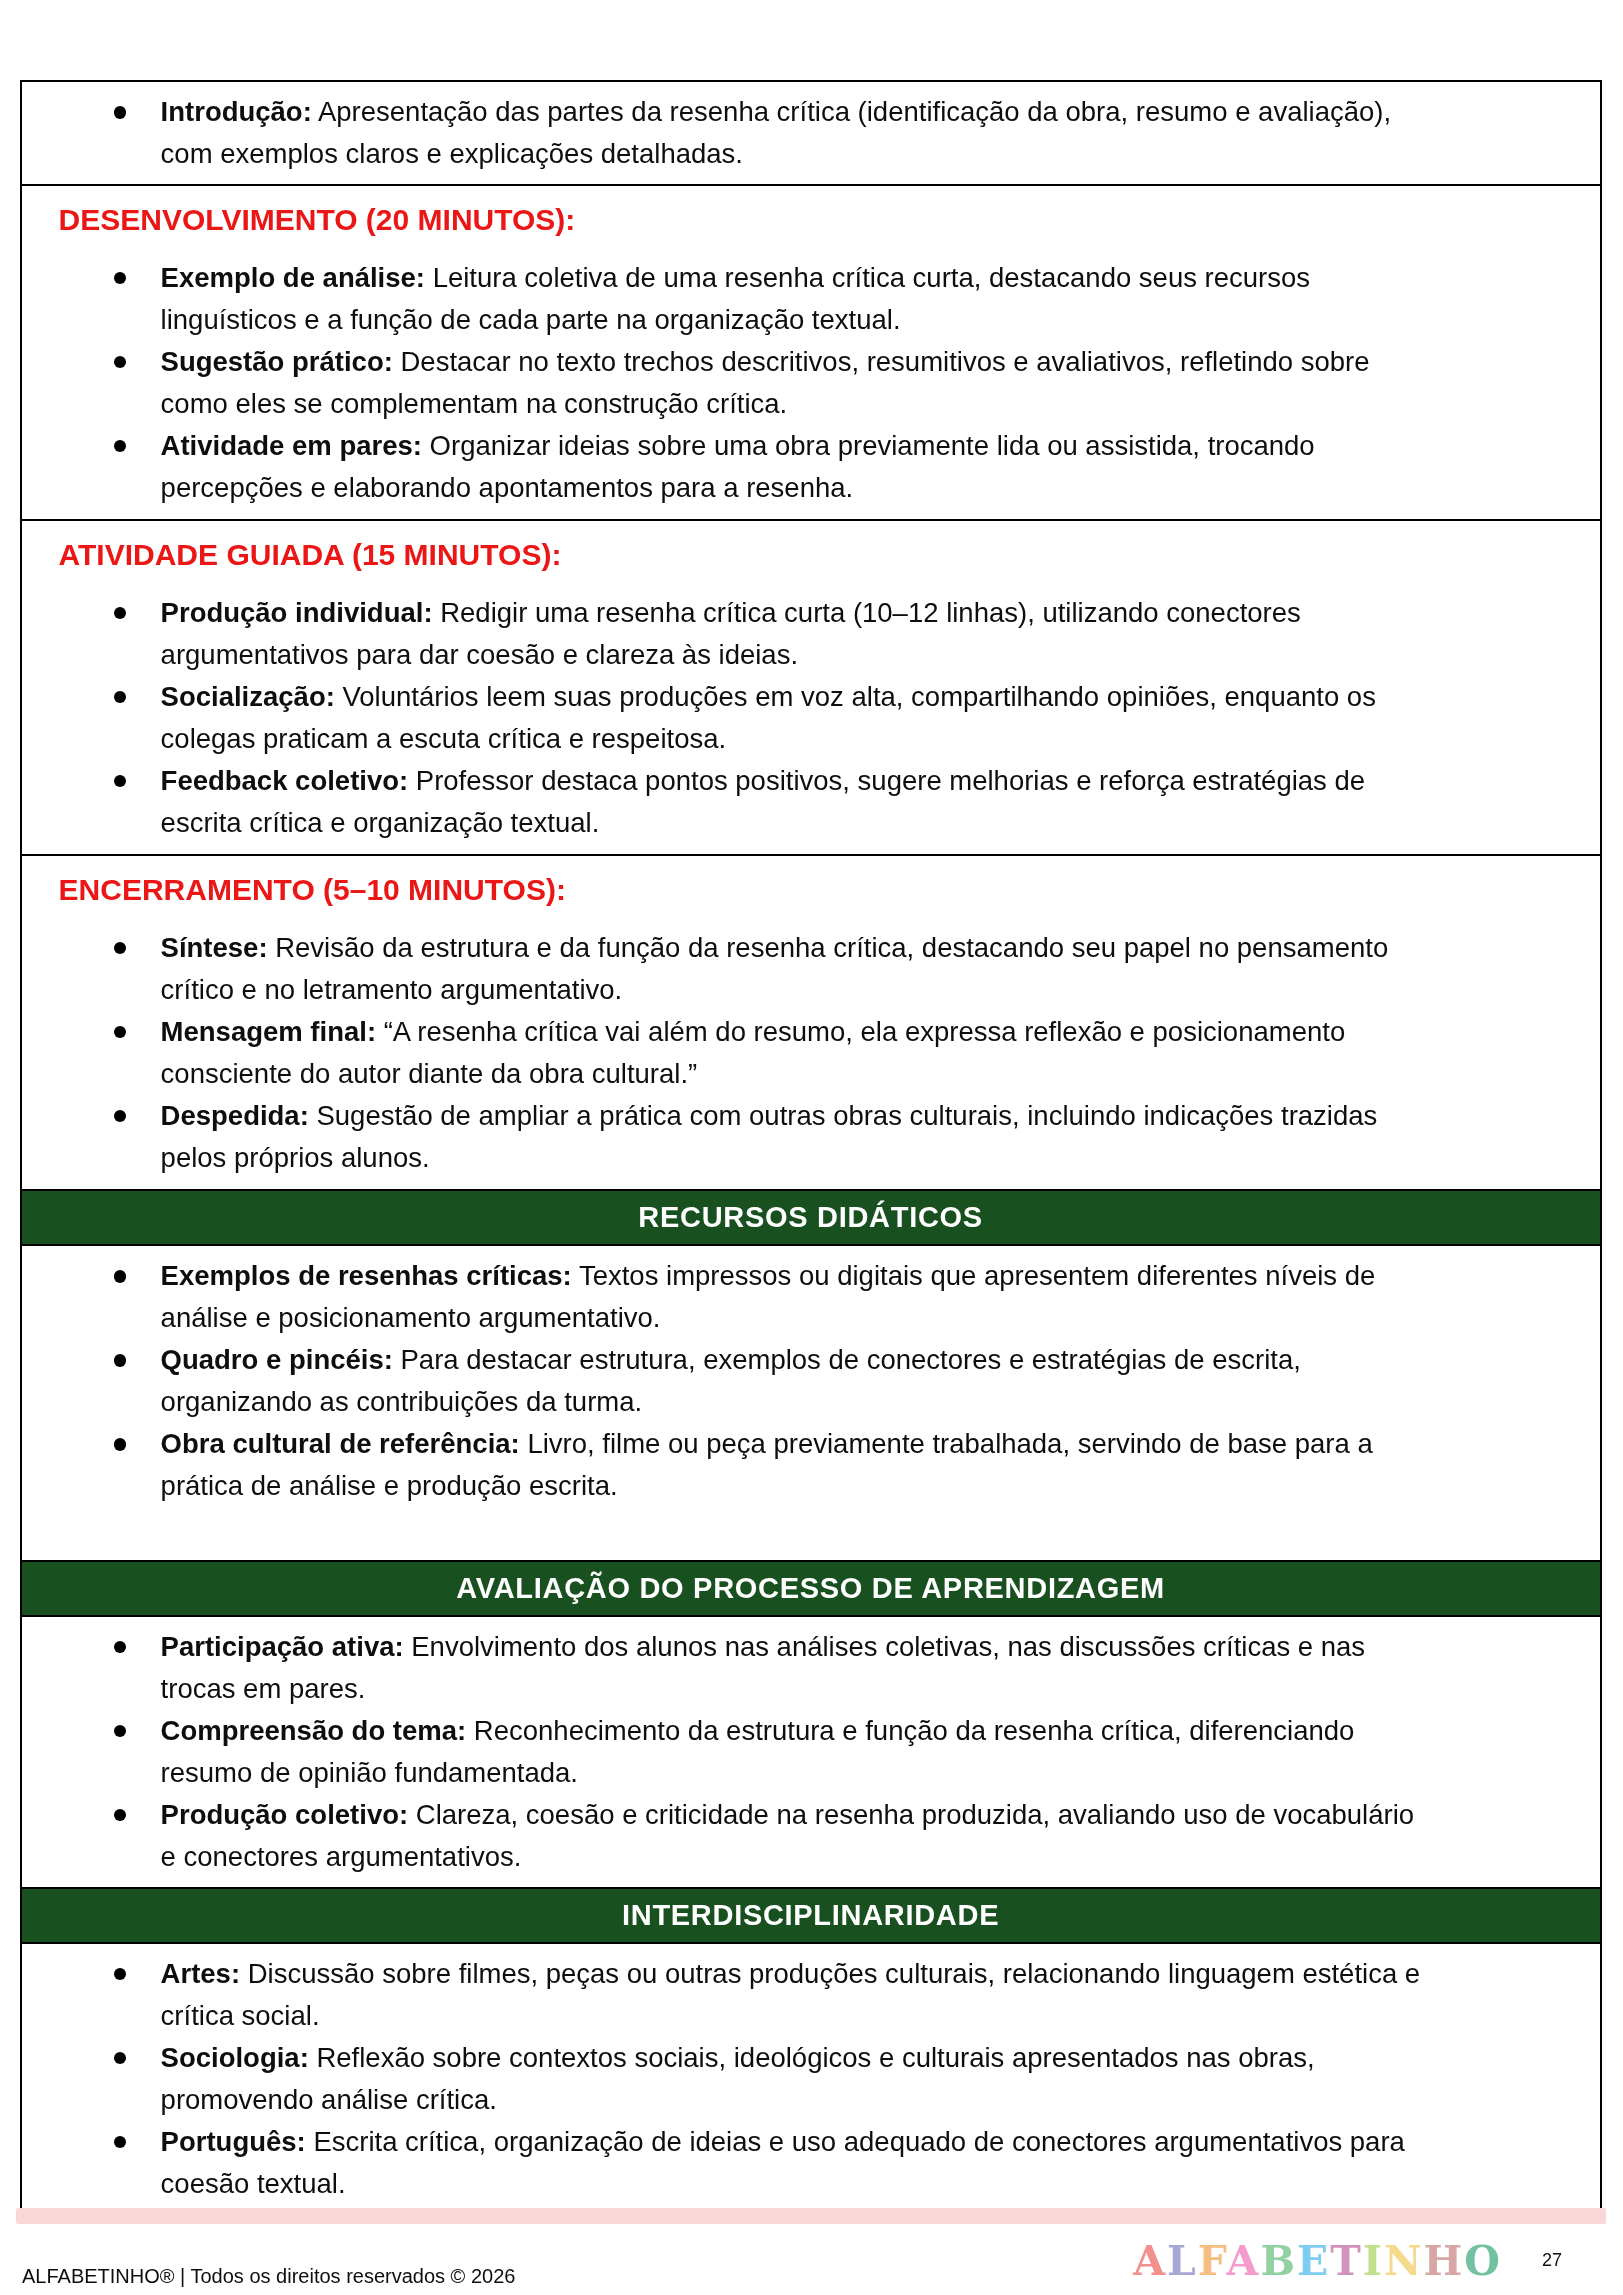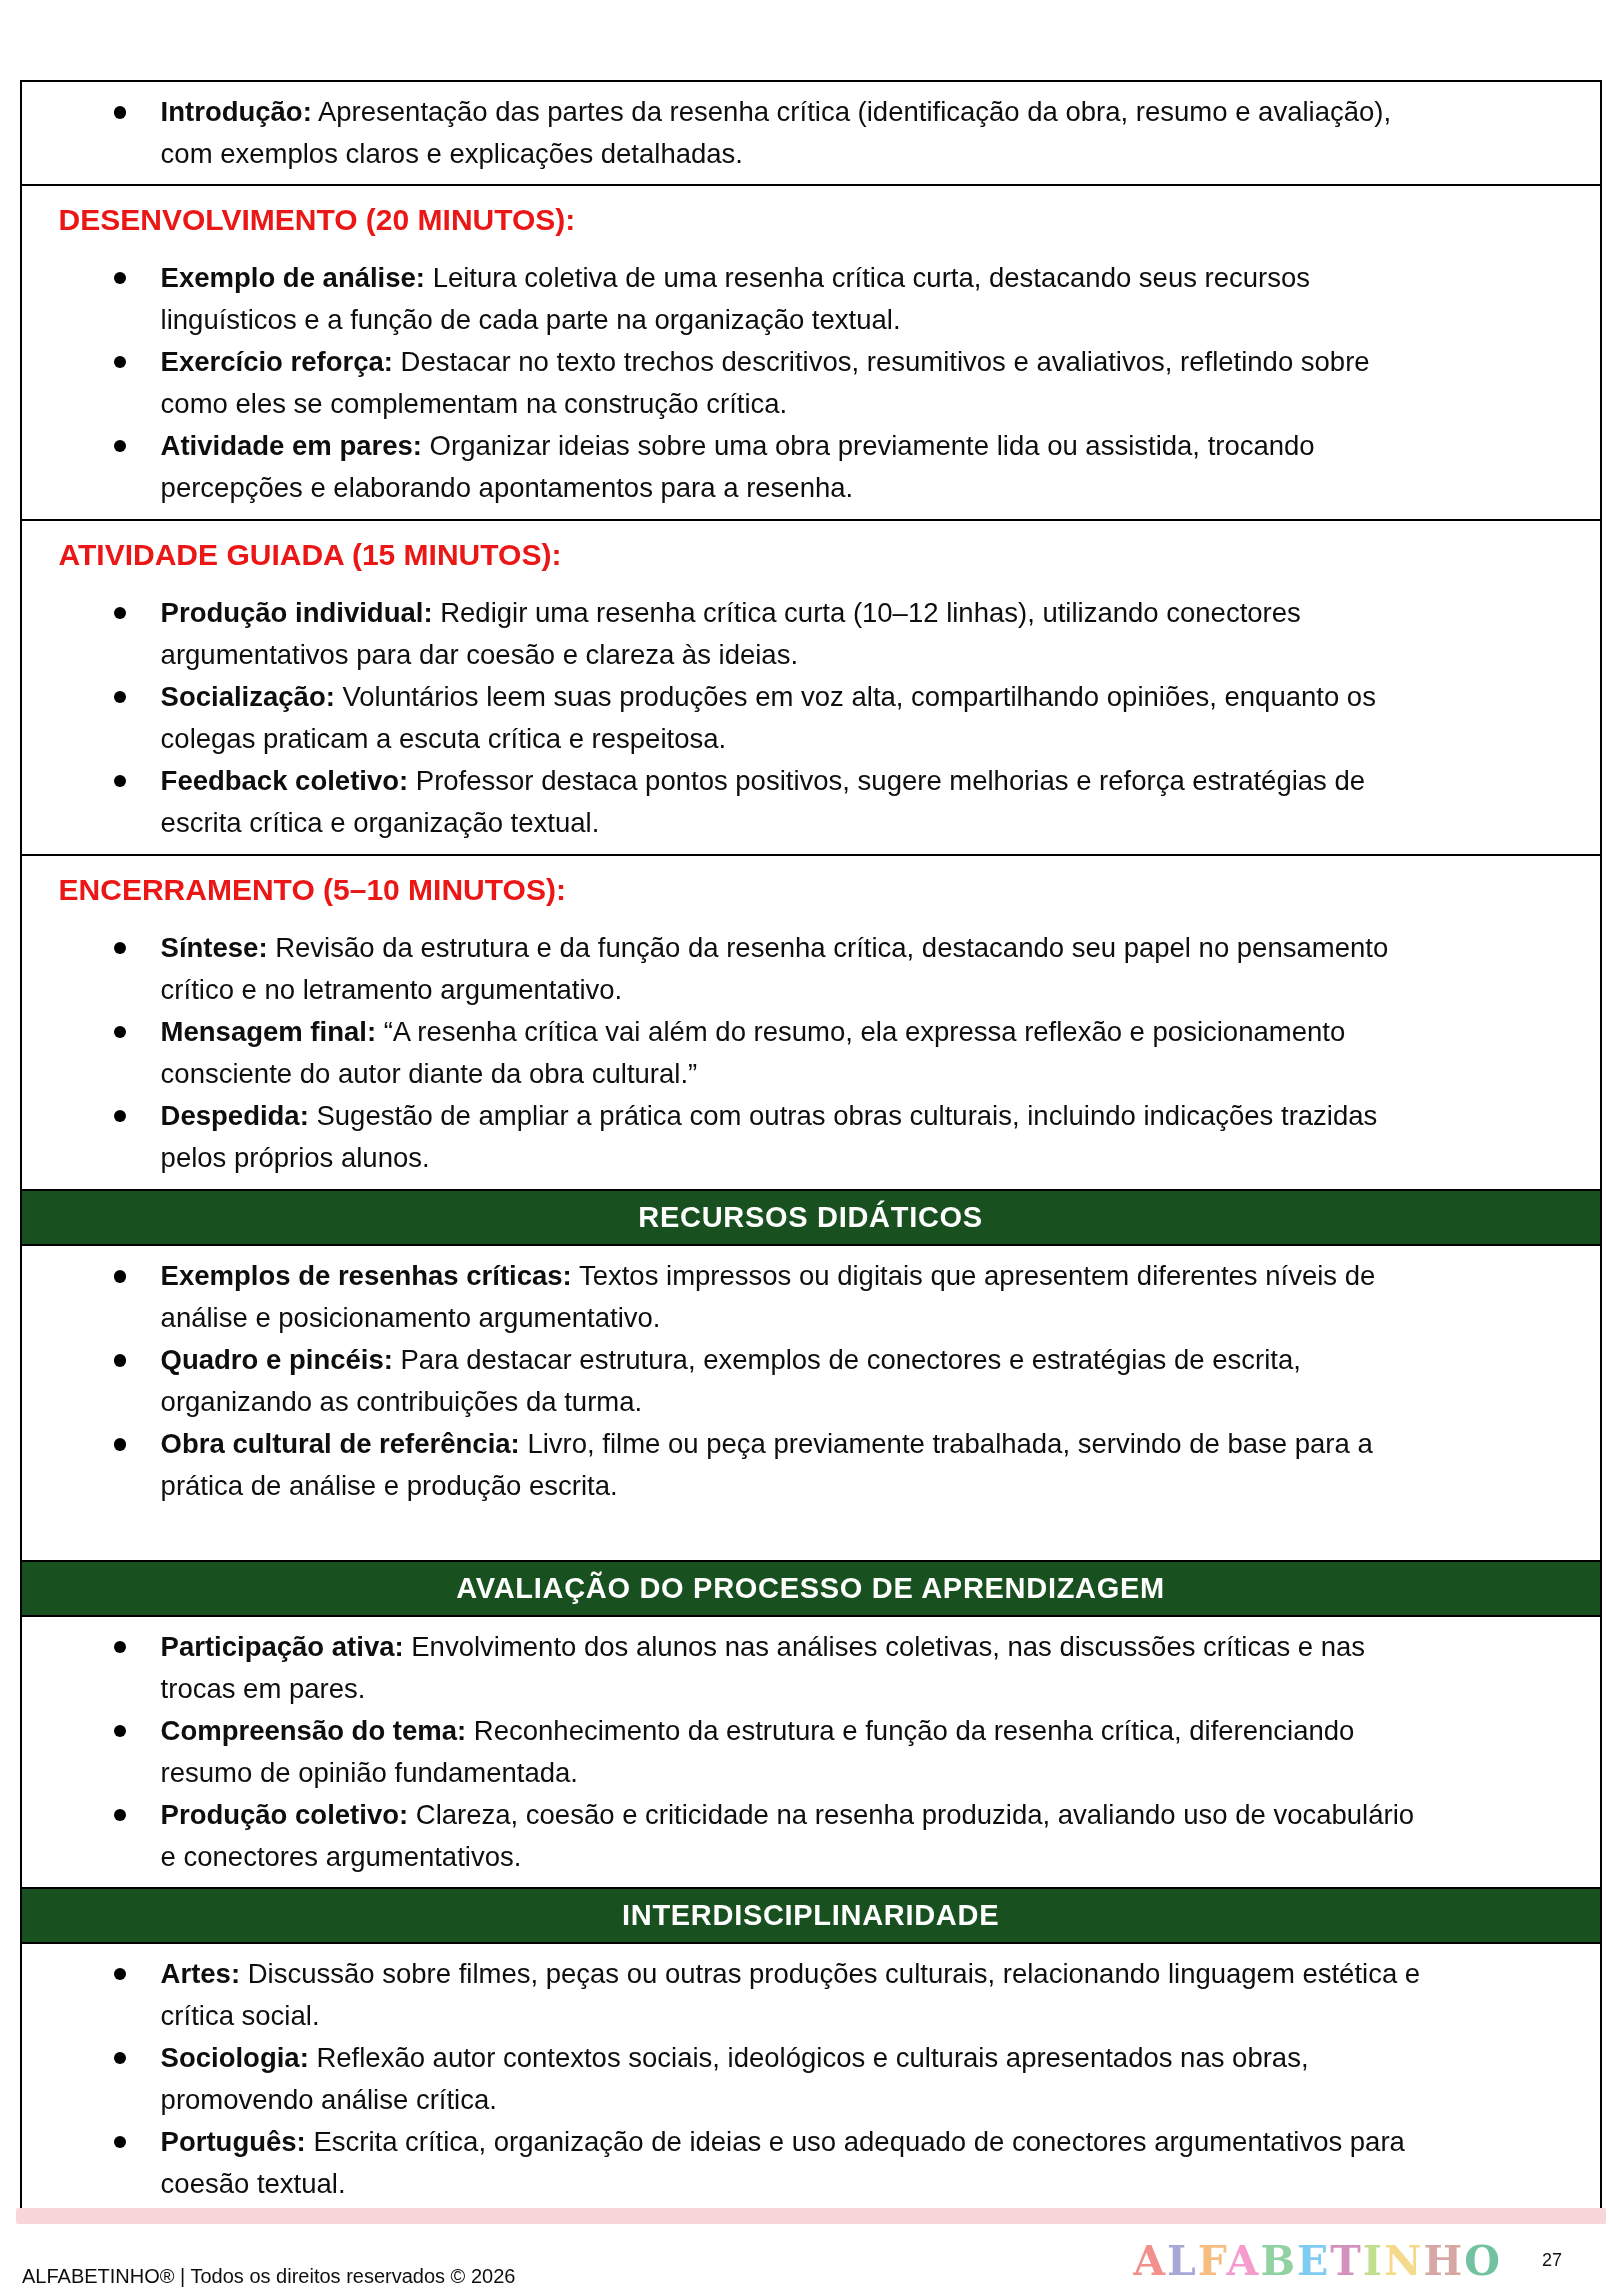--- a/index.html
+++ b/index.html
@@ -59,21 +59,21 @@
       </div>
     </div>
 
     <div class="row with-heading">
       <div class="heading red" style="color: rgb(235, 22, 22);">DESENVOLVIMENTO (20 MINUTOS):</div>
       <div class="li">
         <span class="lbl">Exemplo de análise:</span>
         <span>Leitura coletiva de uma resenha crítica curta, destacando seus recursos linguísticos e a função de cada parte na organização textual.</span>
       </div>
       <div class="li">
-        <span class="lbl">Exercício reforça:</span>
+        <span class="lbl">Sugestão prático:</span>
         <span>Destacar no texto trechos descritivos, resumitivos e avaliativos, refletindo sobre como eles se complementam na construção crítica.</span>
       </div>
       <div class="li">
         <span class="lbl">Atividade em pares:</span>
         <span>Organizar ideias sobre uma obra previamente lida ou assistida, trocando percepções e elaborando apontamentos para a resenha.</span>
       </div>
     </div>
 
     <div class="row with-heading">
       <div class="heading red" style="color: rgb(235, 22, 22);">ATIVIDADE GUIADA (15 MINUTOS):</div>
@@ -149,21 +149,21 @@
       <span>INTERDISCIPLINARIDADE</span>
     </div>
 
     <div class="row bullets">
       <div class="li">
         <span class="lbl">Artes:</span>
         <span>Discussão sobre filmes, peças ou outras produções culturais, relacionando linguagem estética e crítica social.</span>
       </div>
       <div class="li">
         <span class="lbl">Sociologia:</span>
-        <span>Reflexão autor contextos sociais, ideológicos e culturais apresentados nas obras, promovendo análise crítica.</span>
+        <span>Reflexão sobre contextos sociais, ideológicos e culturais apresentados nas obras, promovendo análise crítica.</span>
       </div>
       <div class="li">
         <span class="lbl">Português:</span>
         <span>Escrita crítica, organização de ideias e uso adequado de conectores argumentativos para coesão textual.</span>
       </div>
     </div>
 
   </div>
 
   <div class="pinkbar" style="background: rgb(249, 215, 217);"></div>

